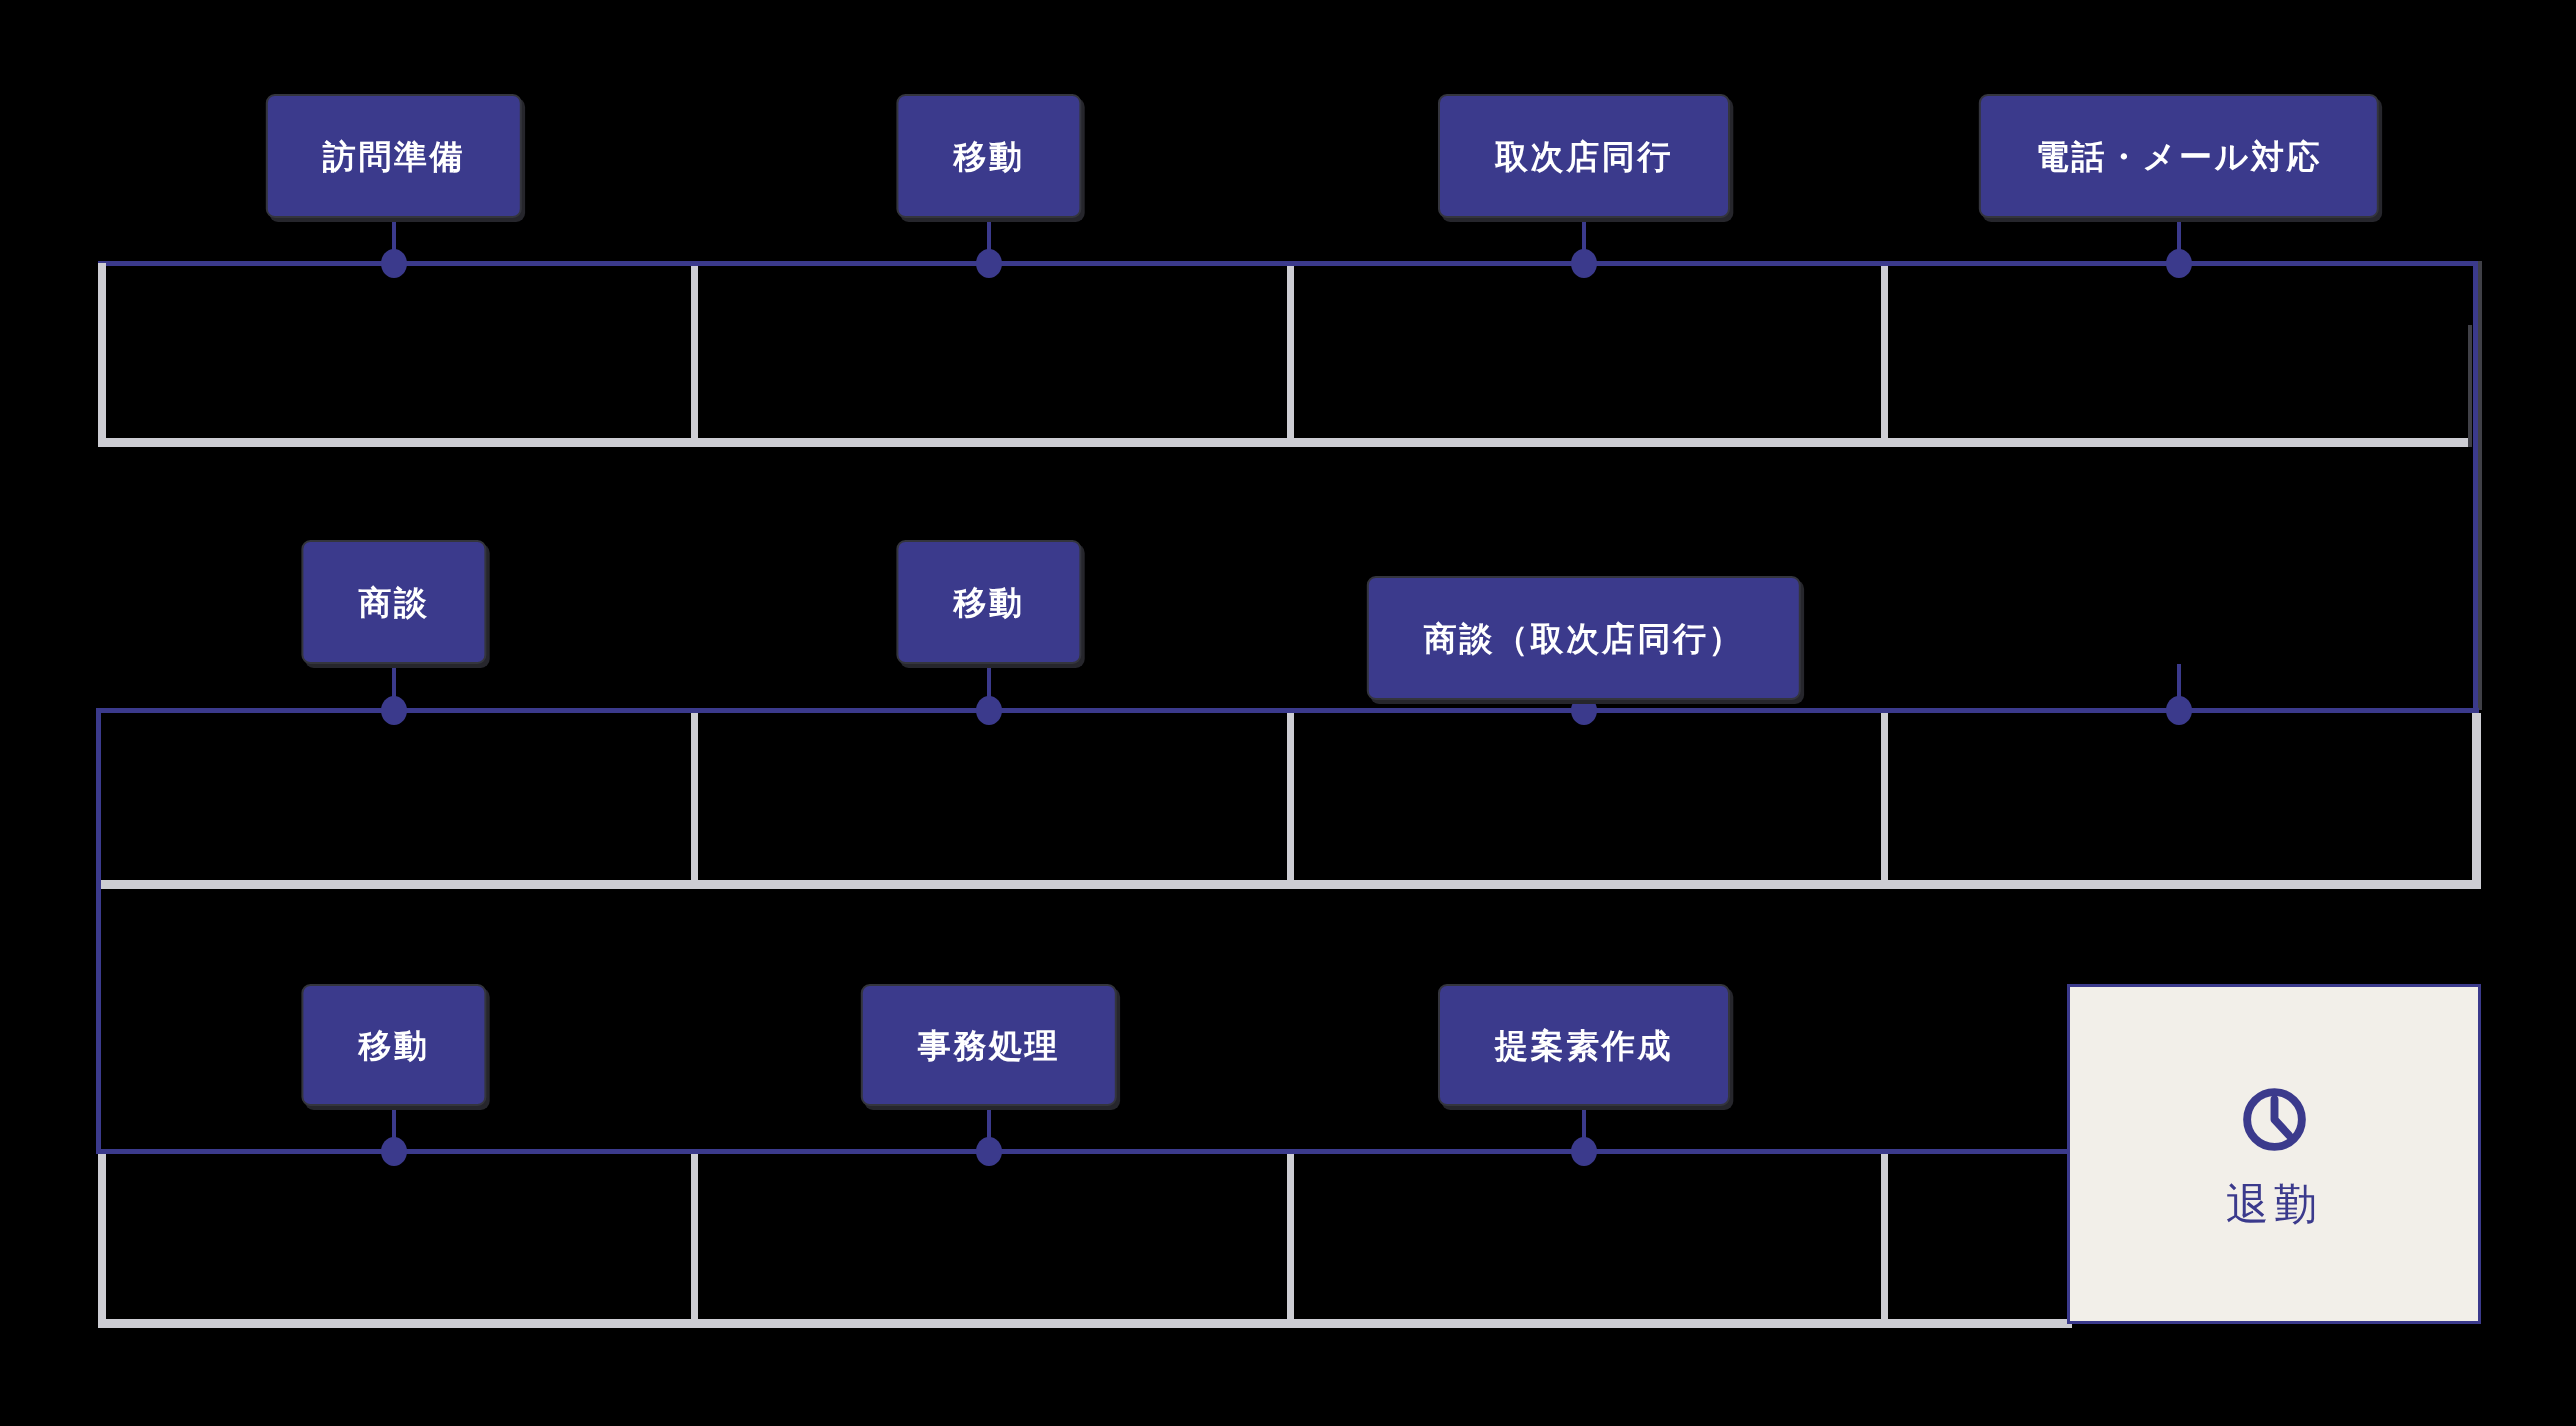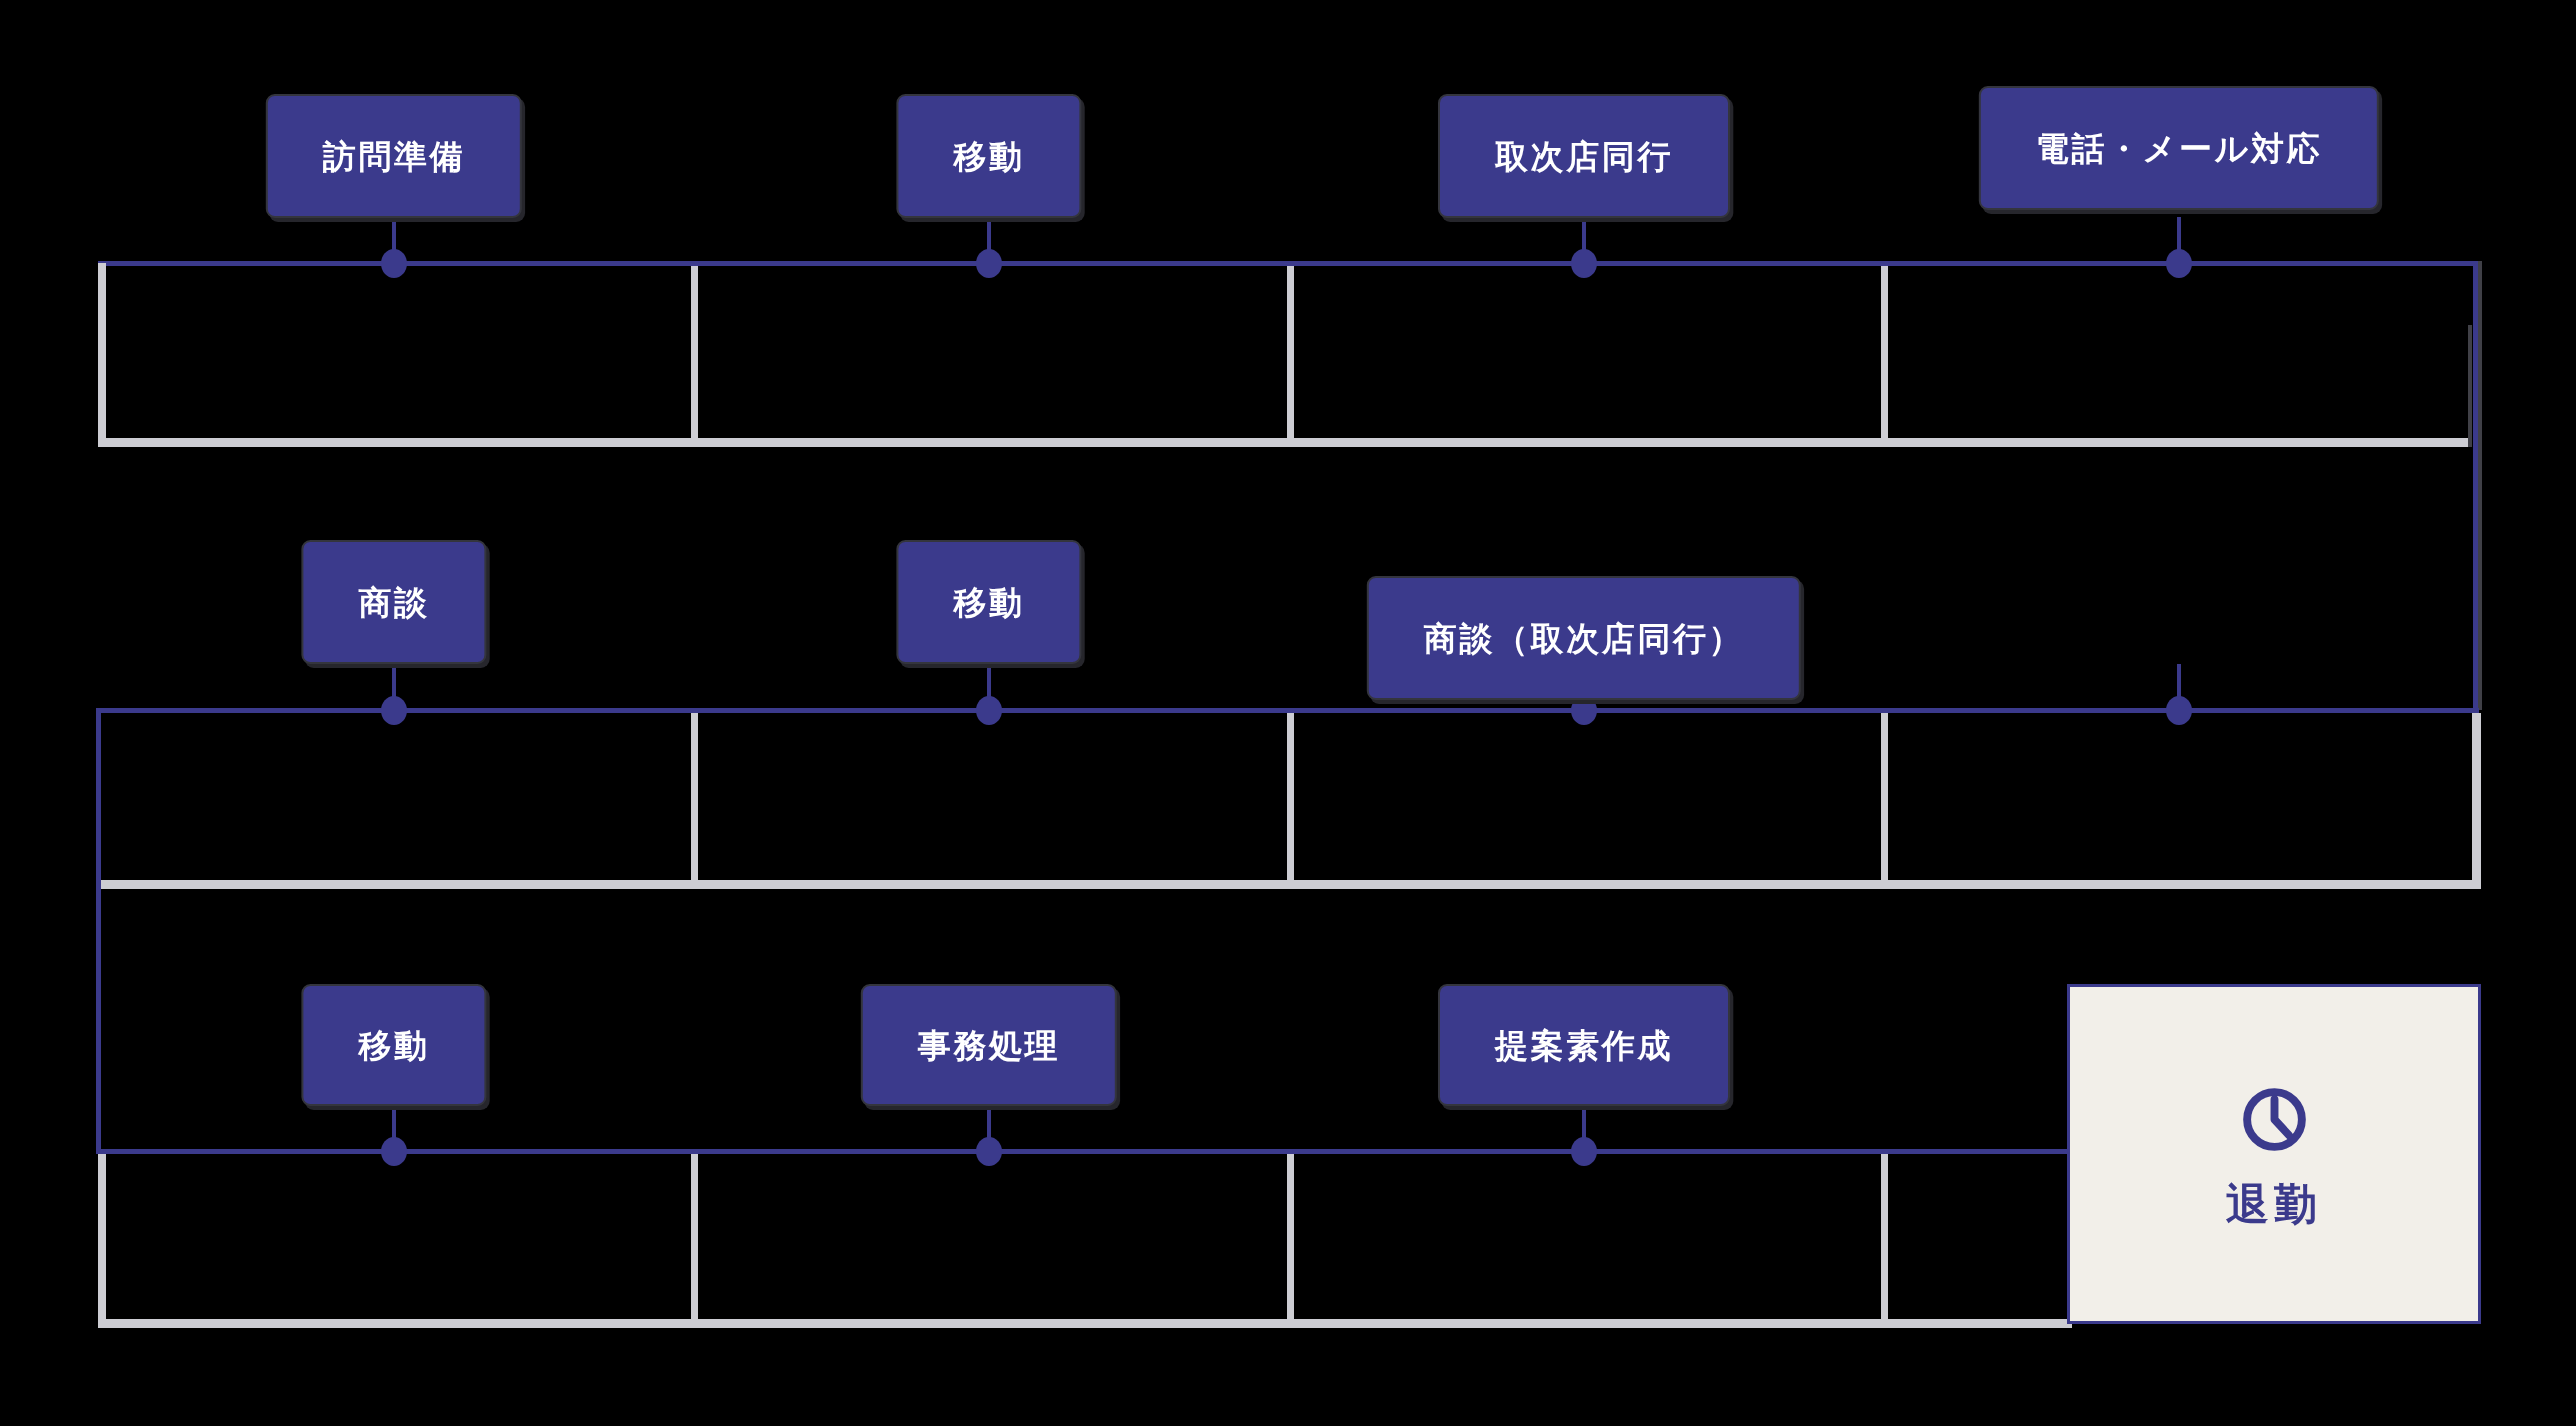--- a/index.html
+++ b/index.html
@@ -30,21 +30,21 @@
   .char{position:absolute;background:#404047;}
   
   .serp{position:absolute;width:5.2px;background:#3b3a8c;}
   
   .endbox{
     position:absolute;left:2067px;top:984px;width:414px;height:340px;
     background:#f2efe9;border:3.9px solid #3b3a8c;box-sizing:border-box;
     display:flex;flex-direction:column;align-items:center;justify-content:center;gap:27px;
   }
   .endbox .label{
-    color:#3b3a8c;font-size:43px;font-weight:bold;letter-spacing:5.2px;line-height:1;
+    color:#3b3a8c;font-size:43px;font-weight:normal;letter-spacing:5.2px;line-height:1;
   }
 </style>
 </head>
 <body>
 
 <div class="stage">
 
   <div class="tl" style="left:98px;top:261px;width:2381px;"></div>
 
   <div class="gray" style="left:98px;top:263px;width:7.8px;height:183px;"></div>
@@ -68,21 +68,21 @@
 
   <div class="task" style="left:394px;top:94px;">
       <span>訪問準備</span>
     </div>
   <div class="task" style="left:989px;top:94px;">
       <span>移動</span>
     </div>
   <div class="task" style="left:1584px;top:94px;">
       <span>取次店同行</span>
     </div>
-  <div class="task" style="left:2179px;top:86px;">
+  <div class="task" style="left:2179px;top:94px;">
       <span>電話・メール対応</span>
     </div>
 
   <div class="tl" style="left:98px;top:708px;width:2381px;"></div>
 
   <div class="gray" style="left:98px;top:880px;width:2383px;height:8.5px;"></div>
   <div class="gray" style="left:2472px;top:713px;width:9px;height:176px;"></div>
   <div class="gray" style="left:691px;top:713px;width:7.2px;height:167px;"></div>
   <div class="gray" style="left:1287px;top:713px;width:7.2px;height:167px;"></div>
   <div class="gray" style="left:1881px;top:713px;width:7.2px;height:167px;"></div>

